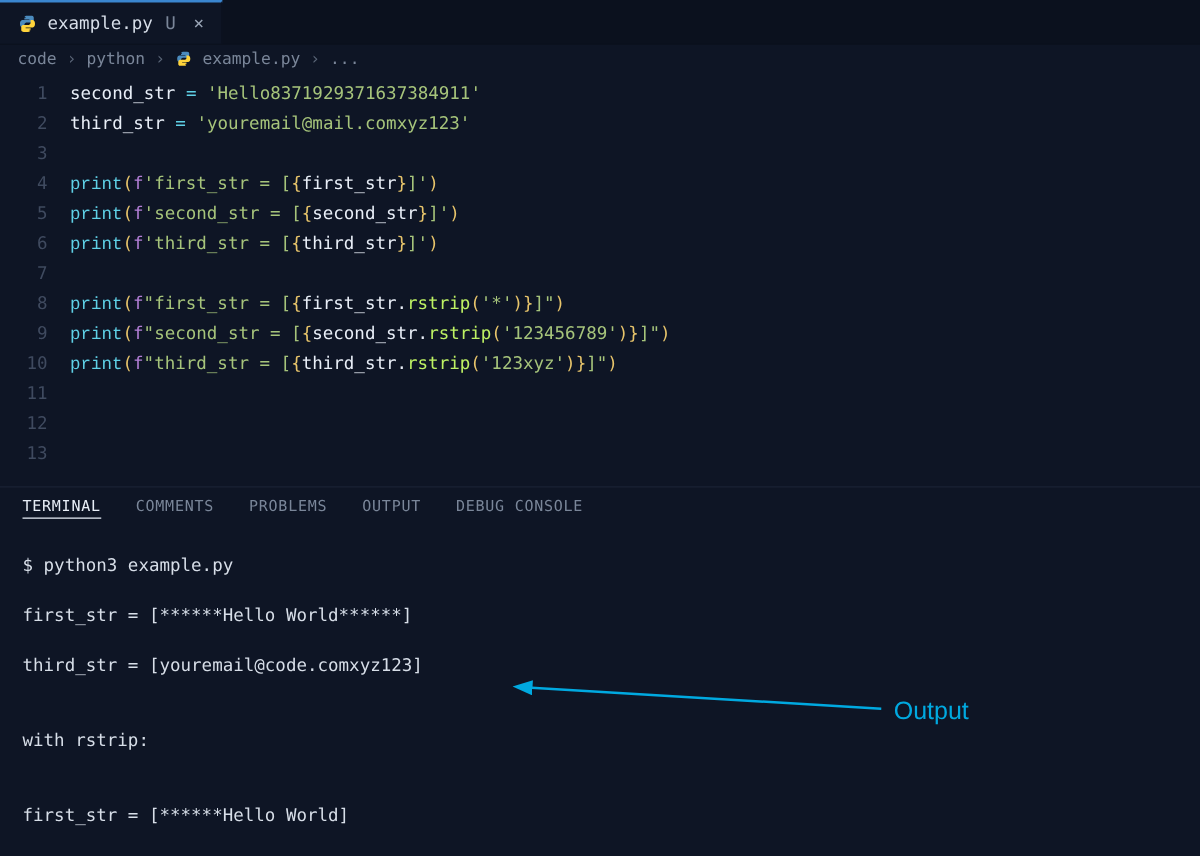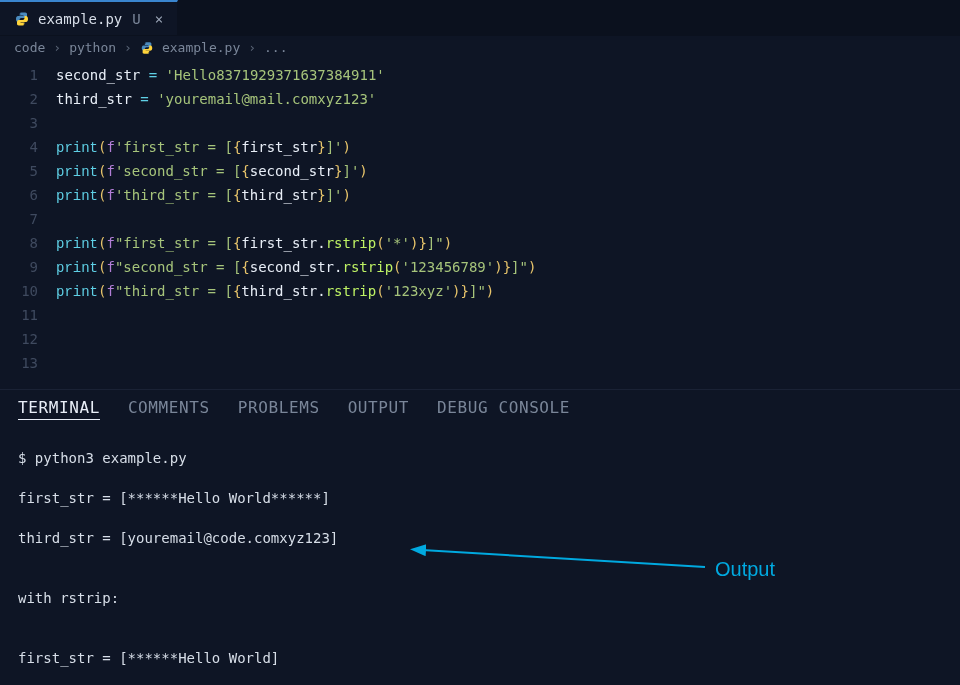--- a/index.html
+++ b/index.html
@@ -43,21 +43,20 @@
   }
   .pyicon {
     display: inline-flex; align-items: center; justify-content: center;
     width: 16px; height: 16px;
   }
   .pyicon svg { width: 16px; height: 16px; display: block; }
 
   
   .breadcrumb {
     display: flex;
-    align-items: center;
     gap: 8px;
     padding: 4px 14px 6px 14px;
     color: #7a8699;
     font-size: 13px;
   }
   .breadcrumb .sep { color: #5a6577; }
   .breadcrumb .pyicon { width: 14px; height: 14px; }
   .breadcrumb .pyicon svg { width: 14px; height: 14px; }
 
   
@@ -90,21 +89,21 @@
   .tk-punc   { color: #e7c46b; }   
   .tk-esc    { color: #66bfe0; font-weight: bold; }
   .tk-expr   { color: #e8eef7; }
   .tk-method { color: #bef264; }
 
   
   .paneltabs {
     display: flex;
     gap: 28px;
     padding: 8px 18px 6px 18px;
-    font-size: 16px;
+    font-size: 12px;
     letter-spacing: 0.6px;
     color: #7a8699;
     border-top: 1px solid #1a2235;
   }
   .paneltabs .ptab {
     cursor: pointer;
   }
   .paneltabs .ptab.active {
     color: #e8eef7;
     border-bottom: 1px solid #e8eef7;

